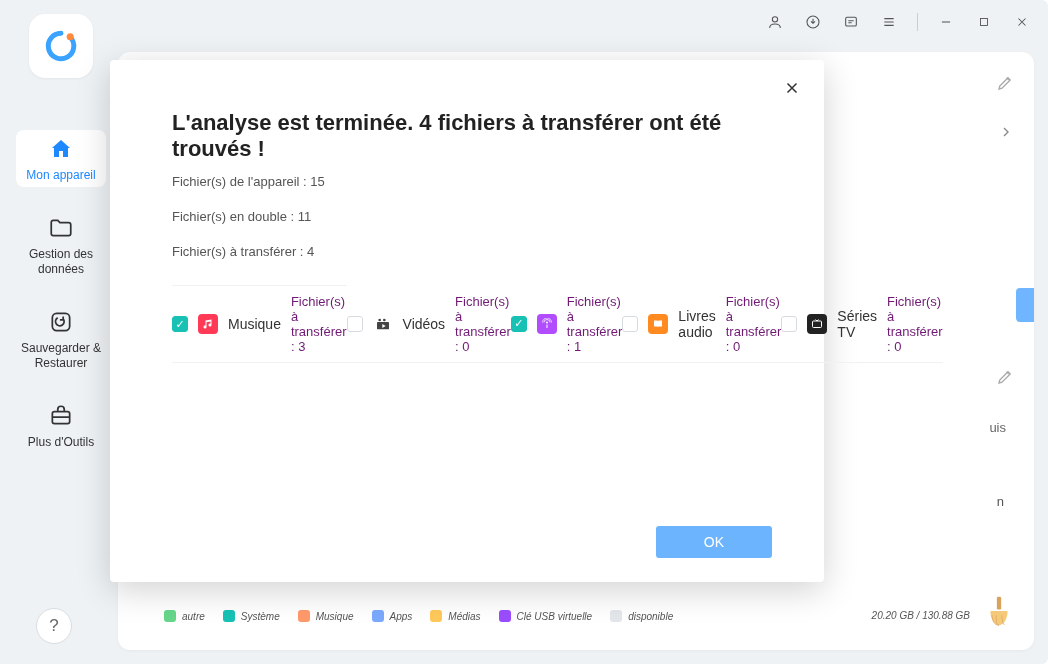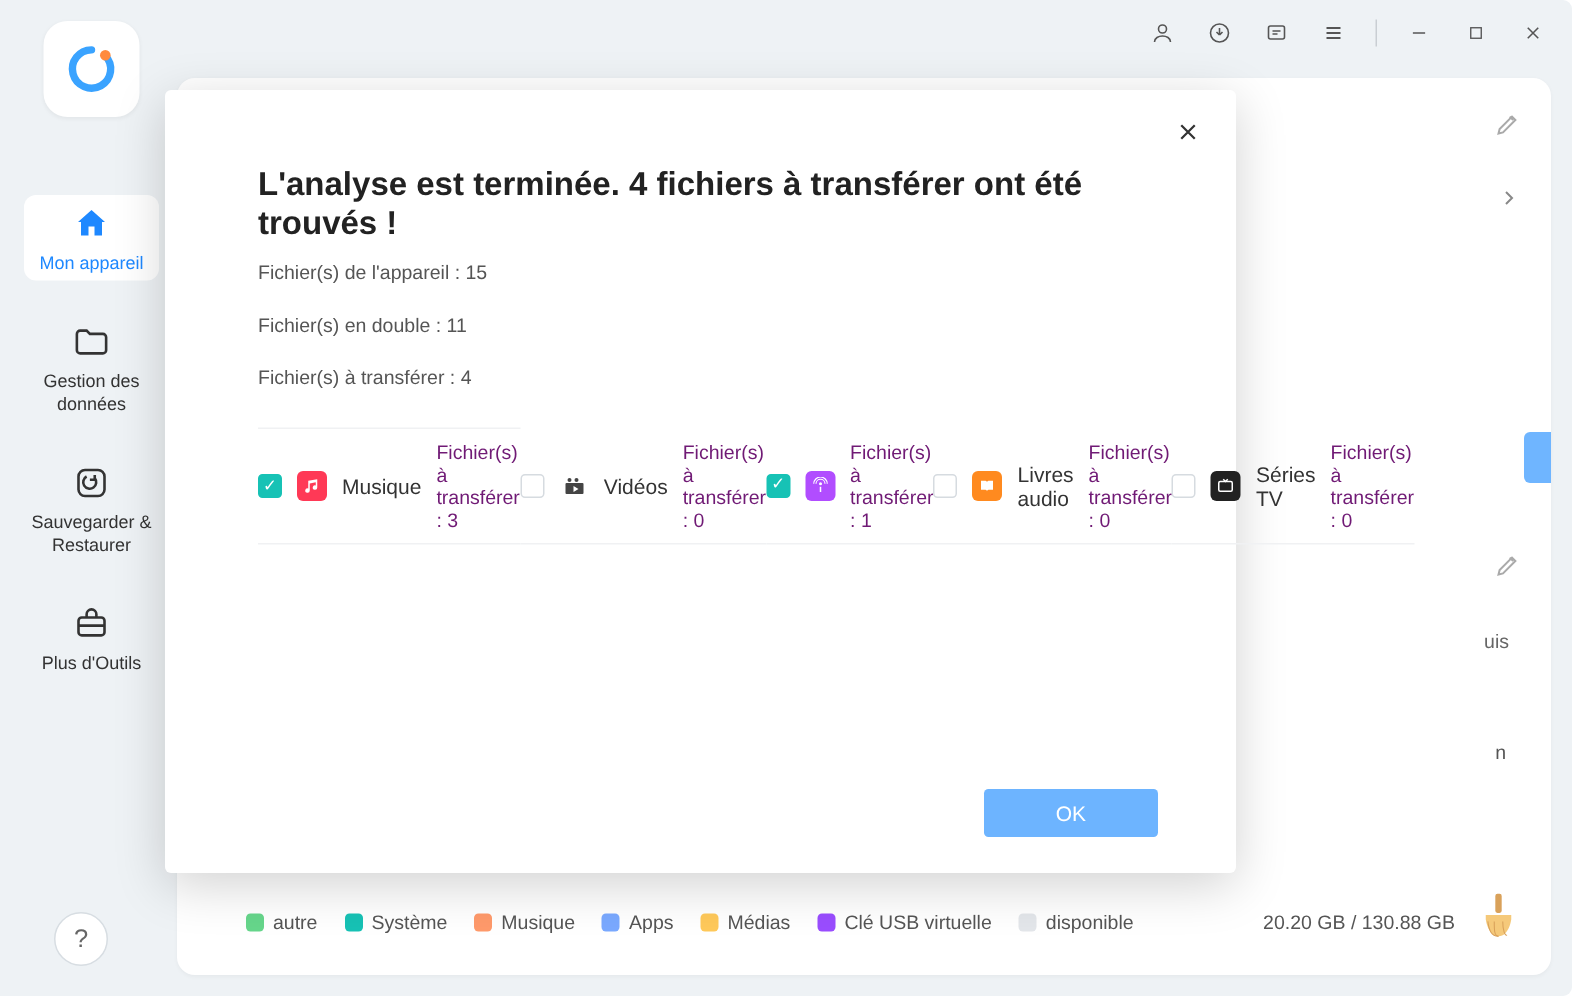--- a/index.html
+++ b/index.html
@@ -186,22 +186,23 @@
 
   
   .storage-row {
     position: absolute;
     bottom: 28px;
     left: 46px;
     right: 64px;
     display: flex;
     align-items: flex-start;
     gap: 18px;
-    font-size: 13px;
+    font-size: 10px;
     color: #555;
+    font-style: italic;
   }
   .legend-item {
     display: flex;
     align-items: center;
     gap: 6px;
   }
   .swatch {
     width: 12px;
     height: 12px;
     border-radius: 3px;

